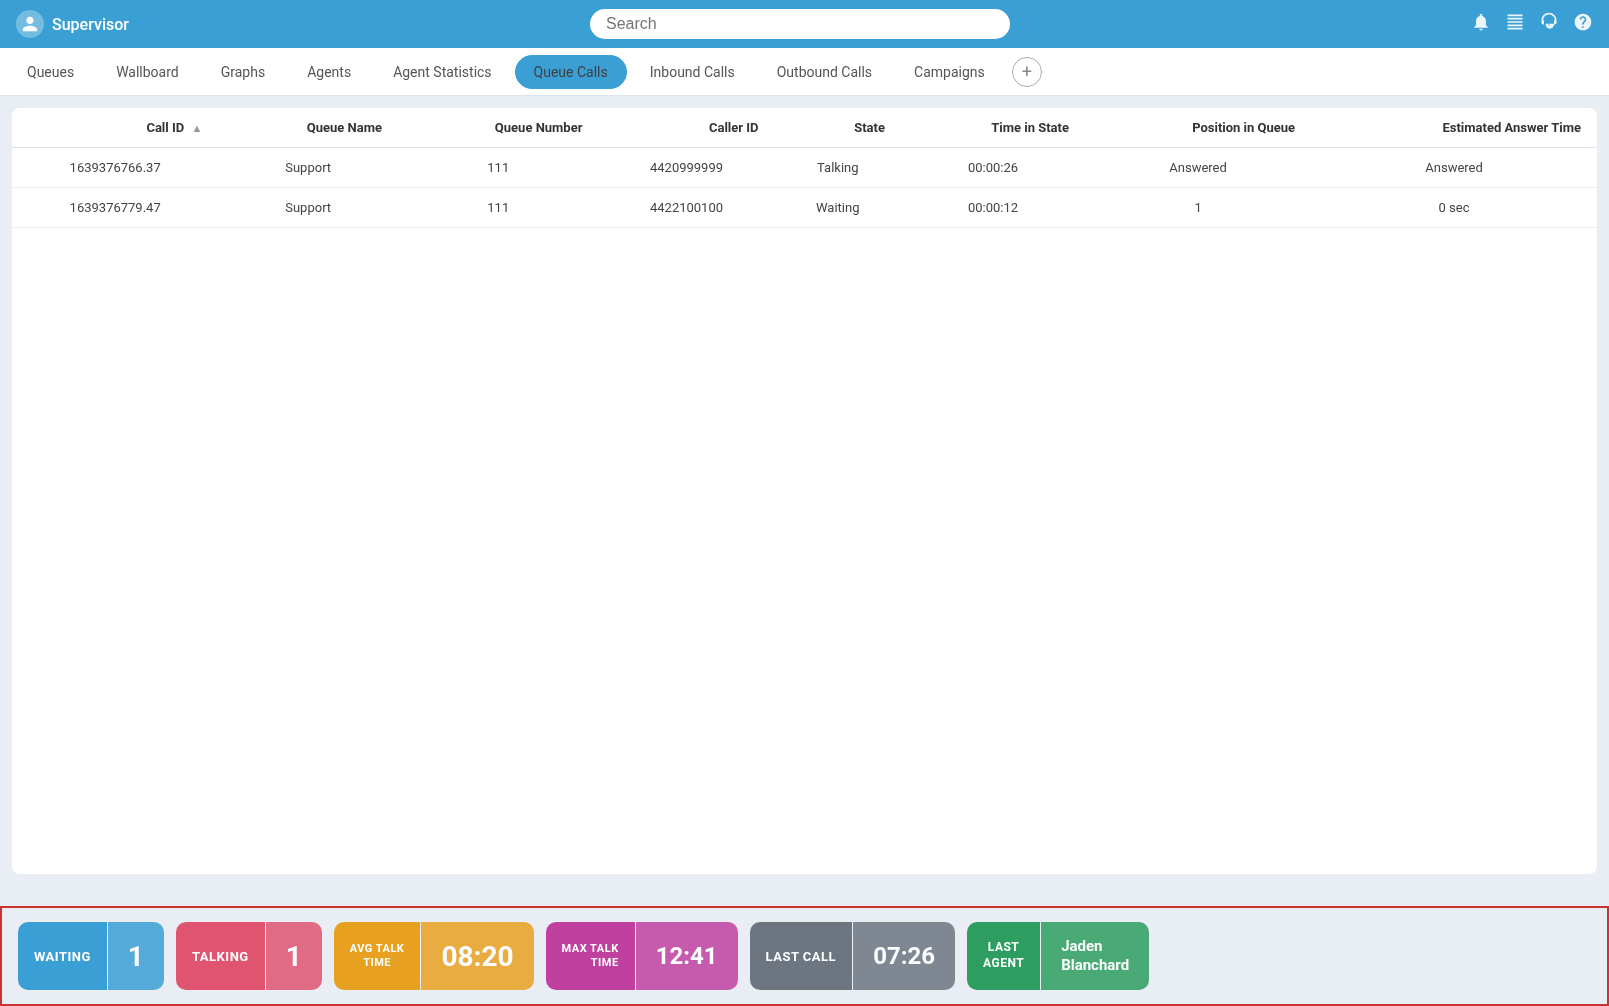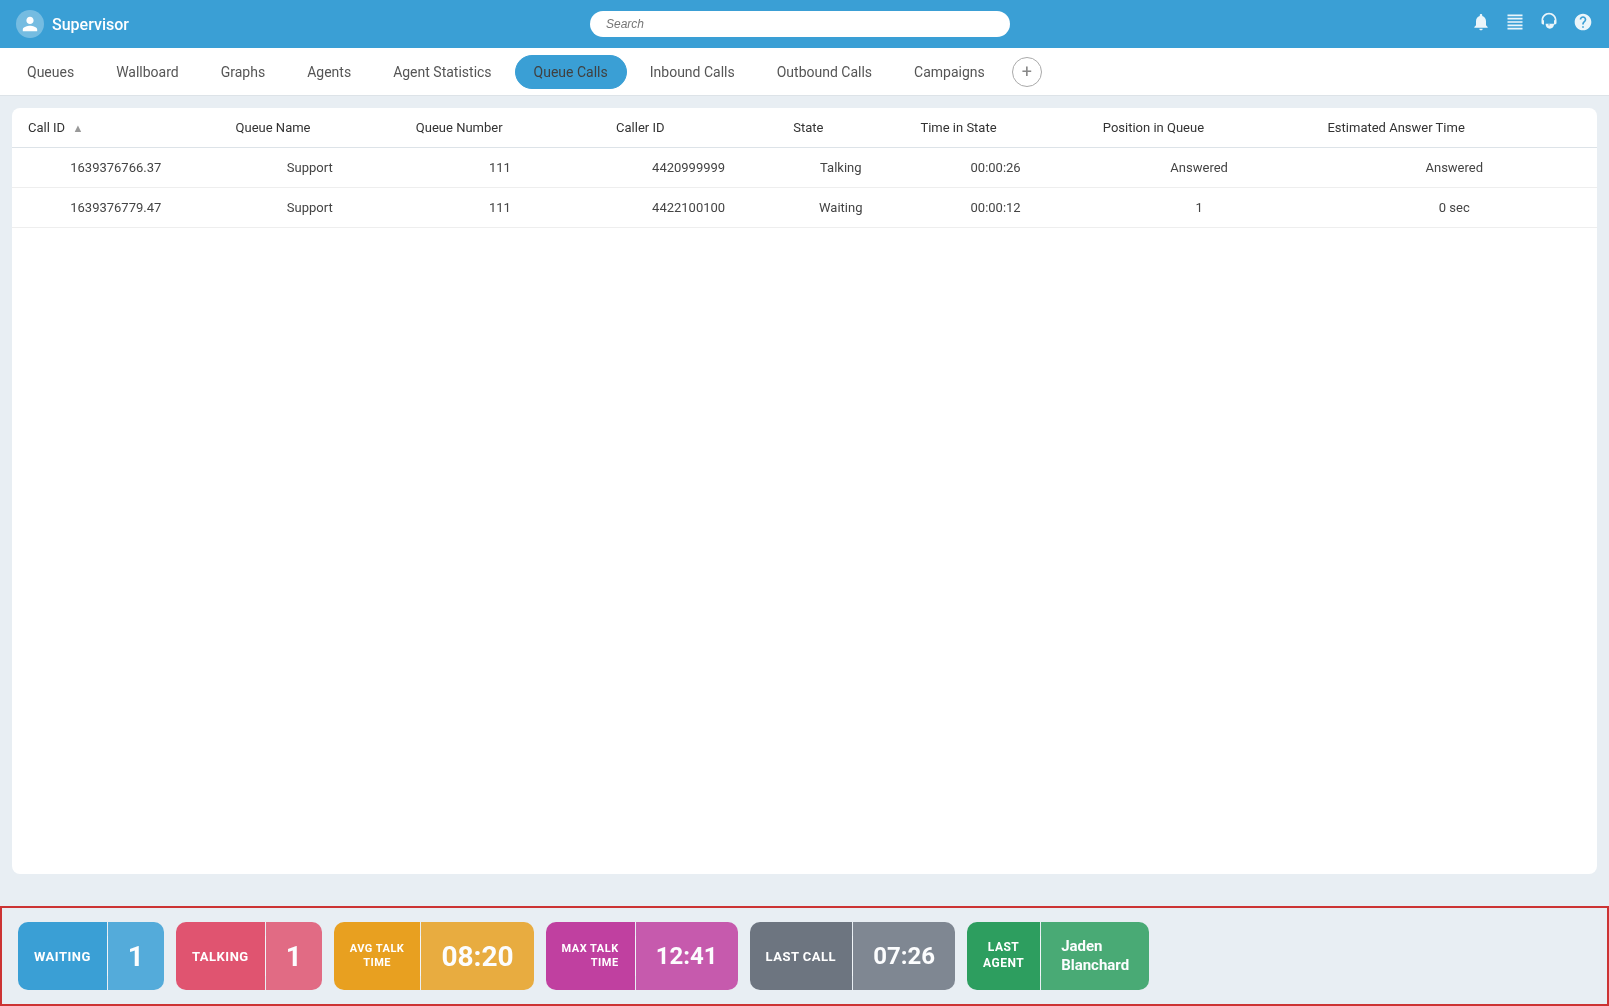--- a/index.html
+++ b/index.html
@@ -25,24 +25,23 @@
       flex: 1;
       max-width: 420px;
       margin: 0 auto;
     }
     .header-search input {
       width: 100%;
       padding: 6px 16px;
       border-radius: 20px;
       border: none;
       outline: none;
-      font-size: 12px;
+      font-size: 16px;
       color: #15803d;
       background: white;
-      font-style: italic;
     }
     .header-icons {
       display: flex;
       align-items: center;
       gap: 14px;
       color: white;
       font-size: 18px;
     }
     .header-icon {
       cursor: pointer;
@@ -105,22 +104,22 @@
     table {
       width: 100%;
       border-collapse: collapse;
       font-size: 13px;
     }
     thead tr {
       border-bottom: 1px solid #dde3e8;
     }
     thead th {
       padding: 12px 16px;
-      text-align: left;
-      font-weight: 400;
+      text-align: right;
+      font-weight: 700;
       color: #333;
       font-size: 13px;
       white-space: nowrap;
     }
     thead th .sort-arrow {
       margin-left: 4px;
       font-size: 11px;
       color: #999;
     }
     tbody tr {

